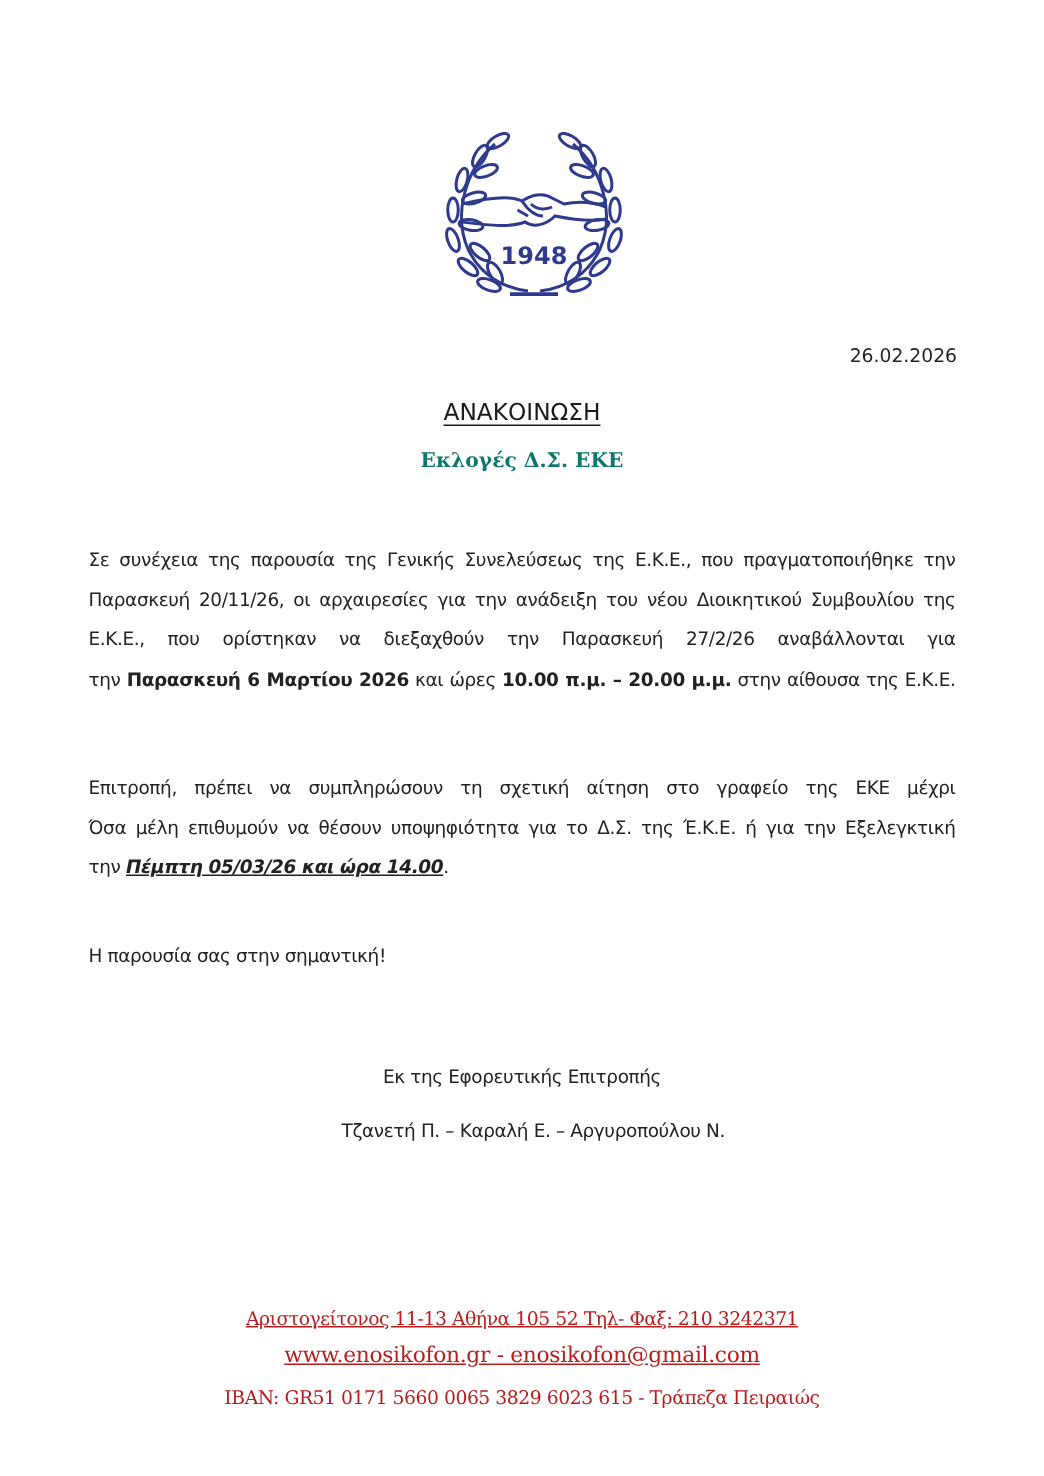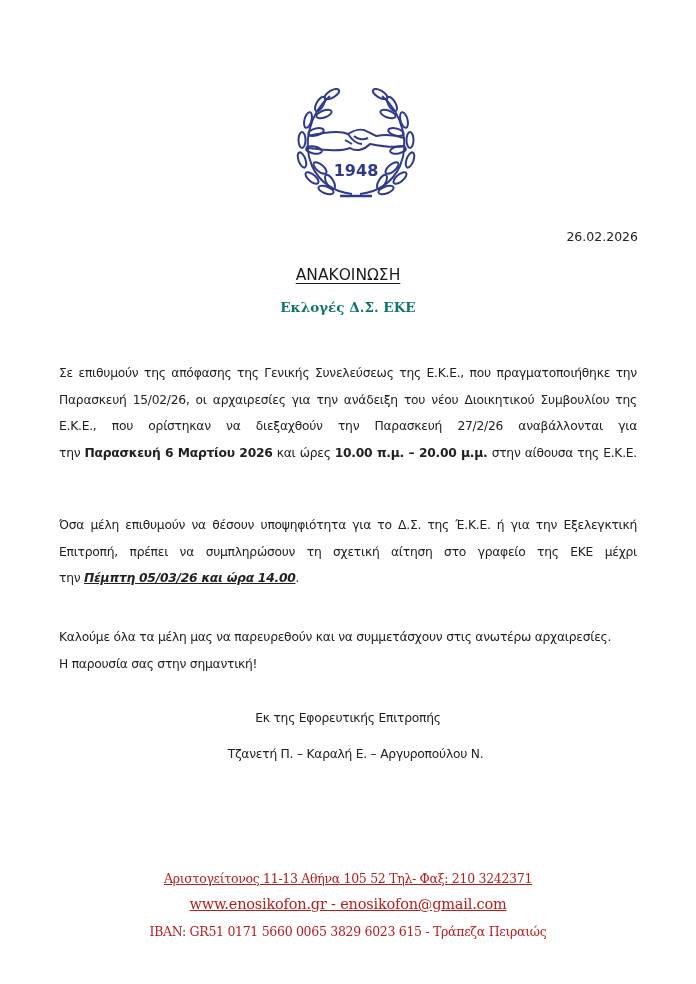--- a/index.html
+++ b/index.html
@@ -169,34 +169,33 @@
   </svg>
 </div>
 
 <div class="date">26.02.2026</div>
 
 <div class="title">ΑΝΑΚΟΙΝΩΣΗ</div>
 
 <div class="subtitle">Εκλογές Δ.Σ. ΕΚΕ</div>
 
 <div class="para p1">
-  <span class="line">Σε επιθυμούν της απόφασης της Γενικής Συνελεύσεως της Ε.Κ.Ε., που πραγματοποιήθηκε την</span>
-  <span class="line">Παρασκευή 15/02/26, οι αρχαιρεσίες για την ανάδειξη του νέου Διοικητικού Συμβουλίου της</span>
+  <span class="line">Σε συνέχεια της παρουσία της Γενικής Συνελεύσεως της Ε.Κ.Ε., που πραγματοποιήθηκε την</span>
+  <span class="line">Παρασκευή 20/11/26, οι αρχαιρεσίες για την ανάδειξη του νέου Διοικητικού Συμβουλίου της</span>
   <span class="line">Ε.Κ.Ε., που ορίστηκαν να διεξαχθούν την Παρασκευή 27/2/26 αναβάλλονται για</span>
   <span class="line"><span>την </span><span class="b">Παρασκευή 6 Μαρτίου 2026</span><span> και ώρες </span><span class="b">10.00 π.μ. – 20.00 μ.μ.</span><span> στην αίθουσα της Ε.Κ.Ε.</span></span>
 </div>
 
 <div class="para p2">
+  <span class="line">Επιτροπή, πρέπει να συμπληρώσουν τη σχετική αίτηση στο γραφείο της ΕΚΕ μέχρι</span>
   <span class="line">Όσα μέλη επιθυμούν να θέσουν υποψηφιότητα για το Δ.Σ. της Έ.Κ.Ε. ή για την Εξελεγκτική</span>
-  <span class="line">Επιτροπή, πρέπει να συμπληρώσουν τη σχετική αίτηση στο γραφείο της ΕΚΕ μέχρι</span>
   <span class="line last"><span>την </span><span class="bi">Πέμπτη 05/03/26 και ώρα 14.00</span><span>.</span></span>
 </div>
 
 <div class="para p3">
-  <span class="line last">Καλούμε όλα τα μέλη μας να παρευρεθούν και να συμμετάσχουν στις ανωτέρω αρχαιρεσίες.</span>
   <span class="line last">Η παρουσία σας στην σημαντική!</span>
 </div>
 
 <div class="sign1">Εκ της Εφορευτικής Επιτροπής</div>
 <div class="sign2">Τζανετή Π. – Καραλή Ε. – Αργυροπούλου Ν.</div>
 
 <div class="footer f1">Αριστογείτονος 11-13 Αθήνα 105 52 Τηλ- Φαξ: 210 3242371</div>
 <div class="footer f2">www.enosikofon.gr - enosikofon@gmail.com</div>
 <div class="footer f3">IBAN: GR51 0171 5660 0065 3829 6023 615 - Τράπεζα Πειραιώς</div>
 

